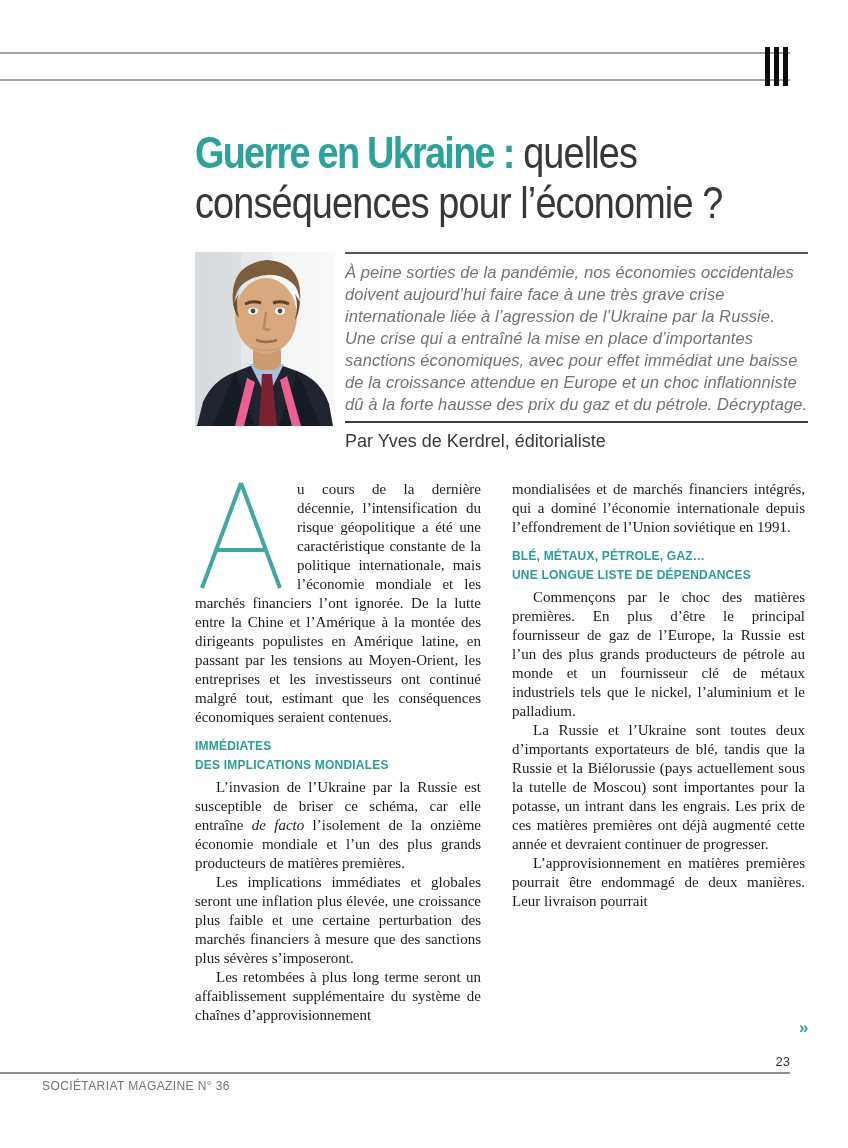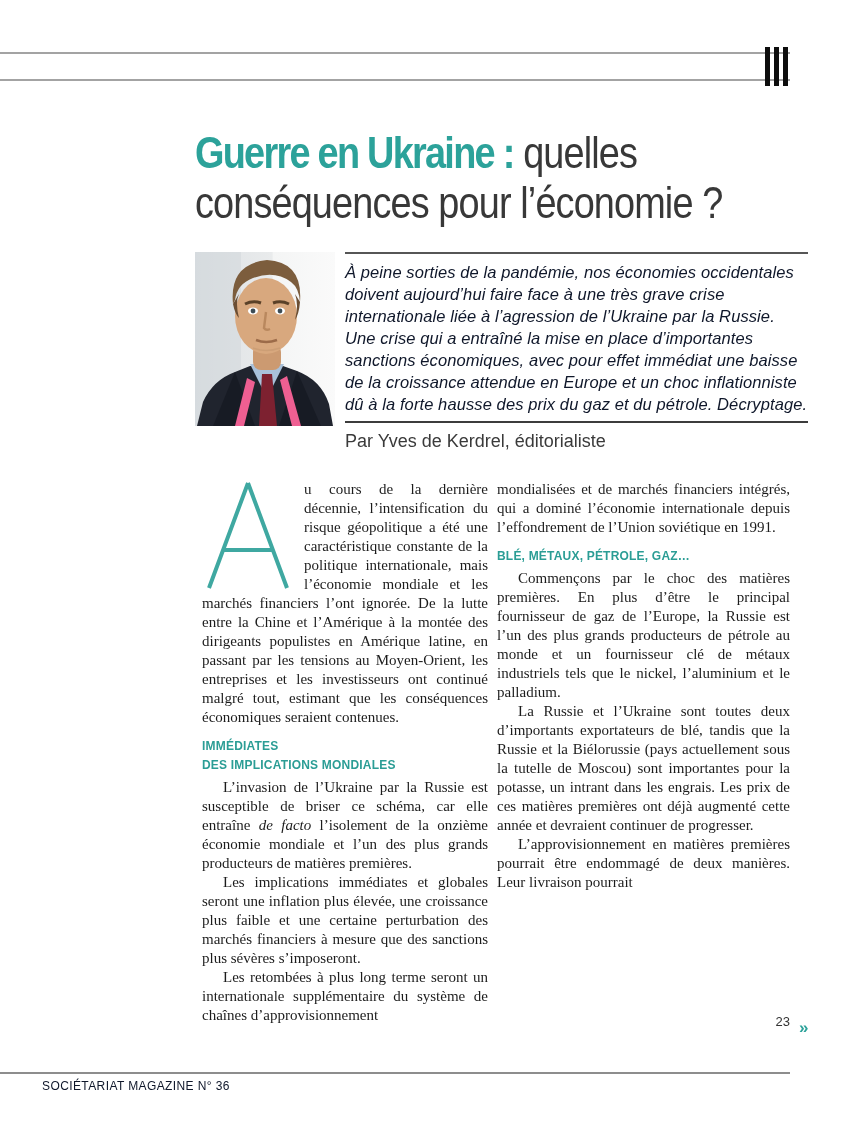--- a/index.html
+++ b/index.html
@@ -19,46 +19,46 @@
   .title .hl{color:#2CA29A;font-weight:700;letter-spacing:-2px;}
   .title .ln{display:block;}
 
   
   .photo{position:absolute;left:195px;top:252px;width:140px;height:174px;}
 
   
   .intro{position:absolute;left:345px;top:252px;width:463px;}
   .intro .r-top{height:2px;background:#565656;}
   .intro .r-bot{height:2px;background:#3c3c3c;margin-top:6px;}
-  .intro-text{font-style:italic;font-size:16.5px;line-height:22px;color:#0f172a;
+  .intro-text{font-style:italic;font-size:16.5px;line-height:22px;color:#737373;
               padding-top:7px;letter-spacing:.1px;}
   .byline{font-size:18px;color:#3a3a3a;padding-top:8px;}
 
   
   .col{position:absolute;top:480px;font-family:"Liberation Serif",serif;
        font-size:15px;line-height:19px;text-align:justify;color:#1c1c1c;}
   .col p{margin:0;hyphens:auto;}
   .col p.ind{text-indent:1.4em;}
-  .col-left{left:202px;width:286px;}
-  .col-right{left:497px;width:293px;}
+  .col-left{left:195px;width:286px;}
+  .col-right{left:512px;width:293px;}
   .subhead{font-family:"Liberation Sans",sans-serif;font-weight:700;
            color:#2B9D95;font-size:12px;line-height:19px;text-align:left;
            margin:10px 0 3px 0;letter-spacing:.2px;}
   .subhead span{display:block;}
   .dropcap{float:left;width:92px;height:110px;margin:0 10px 0 0;}
   .ital{font-style:italic;}
   .sr-only{position:absolute;width:1px;height:1px;overflow:hidden;clip:rect(0 0 0 0);}
 
   .cont-mark{position:absolute;left:799px;top:1018px;color:#2CA29A;
              font-weight:700;font-size:17px;}
 
   
   .f-rule{position:absolute;left:0;top:1072px;width:790px;height:2px;background:#8d8d8d;}
-  .f-mag{position:absolute;left:42px;top:1079px;font-size:12px;letter-spacing:.4px;color:#0f172a;}
-  .f-page{position:absolute;left:700px;top:1014px;width:90px;text-align:right;
+  .f-mag{position:absolute;left:42px;top:1079px;font-size:12px;letter-spacing:.4px;color:#737373;}
+  .f-page{position:absolute;left:700px;top:1054px;width:90px;text-align:right;
           font-size:13px;color:#333333;}
 </style>
 </head>
 <body>
 
 <div class="page">
 
   <div class="rule t1"></div>
   <div class="rule t2"></div>
   <div class="header-bars">
@@ -131,27 +131,28 @@
         </svg>
         <span class="sr-only">A</span>
       </span><span>u cours de la dernière décennie, l’intensification du risque géopolitique a été une caractéristique constante de la politique internationale, mais l’économie mondiale et les marchés financiers l’ont ignorée. De la lutte entre la Chine et l’Amérique à la montée des dirigeants populistes en Amérique latine, en passant par les tensions au Moyen-Orient, les entreprises et les investisseurs ont continué malgré tout, estimant que les conséquences économiques seraient contenues.</span>
     </p>
     <h2 class="subhead">
       <span>IMMÉDIATES</span>
       <span>DES IMPLICATIONS MONDIALES</span>
     </h2>
     <p class="ind"><span>L’invasion de l’Ukraine par la Russie est susceptible de briser ce schéma, car elle entraîne </span><span class="ital">de facto</span><span> l’isolement de la onzième économie mondiale et l’un des plus grands producteurs de matières premières.</span></p>
     <p class="ind">Les implications immédiates et globales seront une inflation plus élevée, une croissance plus faible et une certaine perturbation des marchés financiers à mesure que des sanctions plus sévères s’imposeront.</p>
-    <p class="ind">Les retombées à plus long terme seront un internationale supplémentaire du système de chaînes d’approvisionnement</p>
+    <p class="ind">Les retombées à plus long terme seront un affaiblissement supplémentaire du système de chaînes d’approvisionnement</p>
   </div>
 
   <div class="col col-right">
     <p>mondialisées et de marchés financiers intégrés, qui a dominé l’économie internationale depuis l’effondrement de l’Union soviétique en 1991.</p>
     <h2 class="subhead">
       <span>BLÉ, MÉTAUX, PÉTROLE, GAZ…</span>
+      <span>UNE LONGUE LISTE DE DÉPENDANCES</span>
     </h2>
     <p class="ind">Commençons par le choc des matières premières. En plus d’être le principal fournisseur de gaz de l’Europe, la Russie est l’un des plus grands producteurs de pétrole au monde et un fournisseur clé de métaux industriels tels que le nickel, l’aluminium et le palladium.</p>
     <p class="ind">La Russie et l’Ukraine sont toutes deux d’importants exportateurs de blé, tandis que la Russie et la Biélorussie (pays actuellement sous la tutelle de Moscou) sont importantes pour la potasse, un intrant dans les engrais. Les prix de ces matières premières ont déjà augmenté cette année et devraient continuer de progresser.</p>
     <p class="ind">L’approvisionnement en matières premières pourrait être endommagé de deux manières. Leur livraison pourrait</p>
   </div>
 
   <span class="cont-mark">»</span>
 
   <div class="f-rule"></div>
   <div class="f-mag">SOCIÉTARIAT MAGAZINE N° 36</div>

